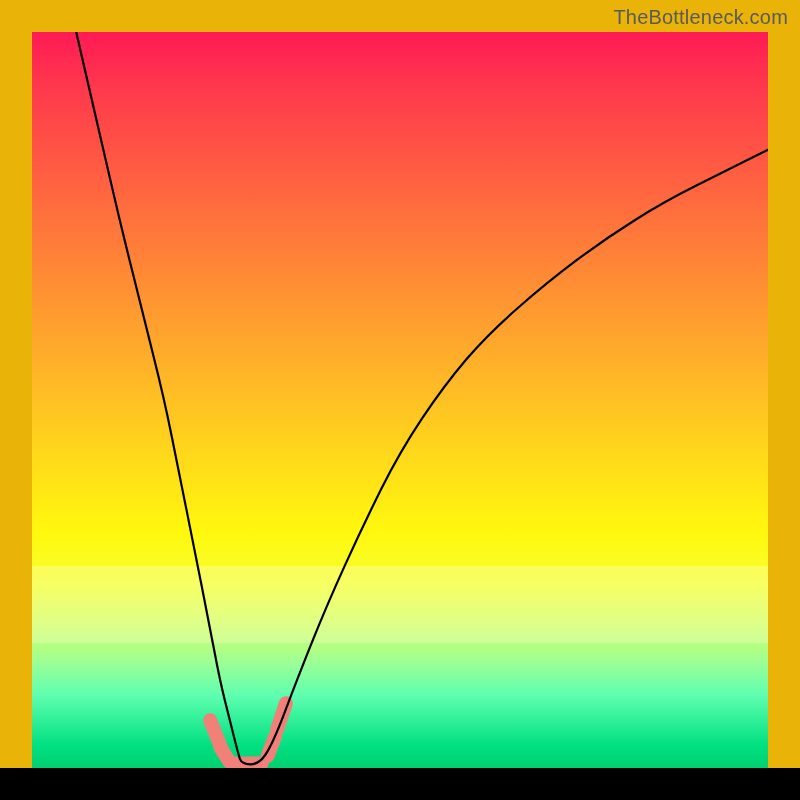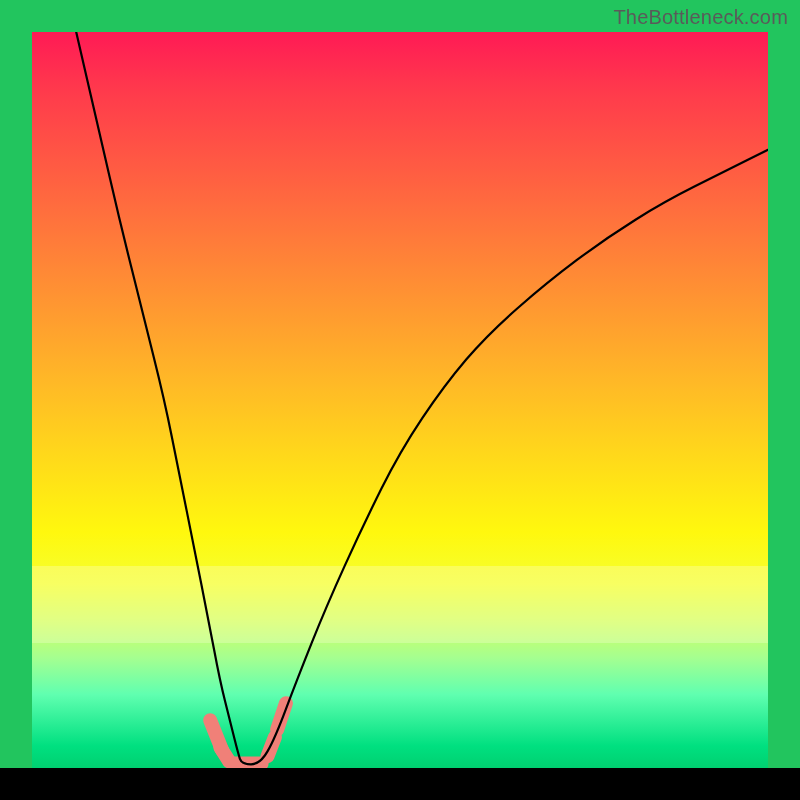--- a/index.html
+++ b/index.html
@@ -8,21 +8,21 @@
     width: 800px;
     height: 800px;
     overflow: hidden;
     font-family: Arial, Helvetica, sans-serif;
     background: #000;
   }
   .frame {
     position: relative;
     width: 800px;
     height: 768px;
-    background: #22c55e;
+    background: #eab308;
   }
   .plot-area {
     position: absolute;
     left: 32px;
     top: 32px;
     width: 736px;
     height: 736px;
     overflow: hidden;
   }
   .gradient {

